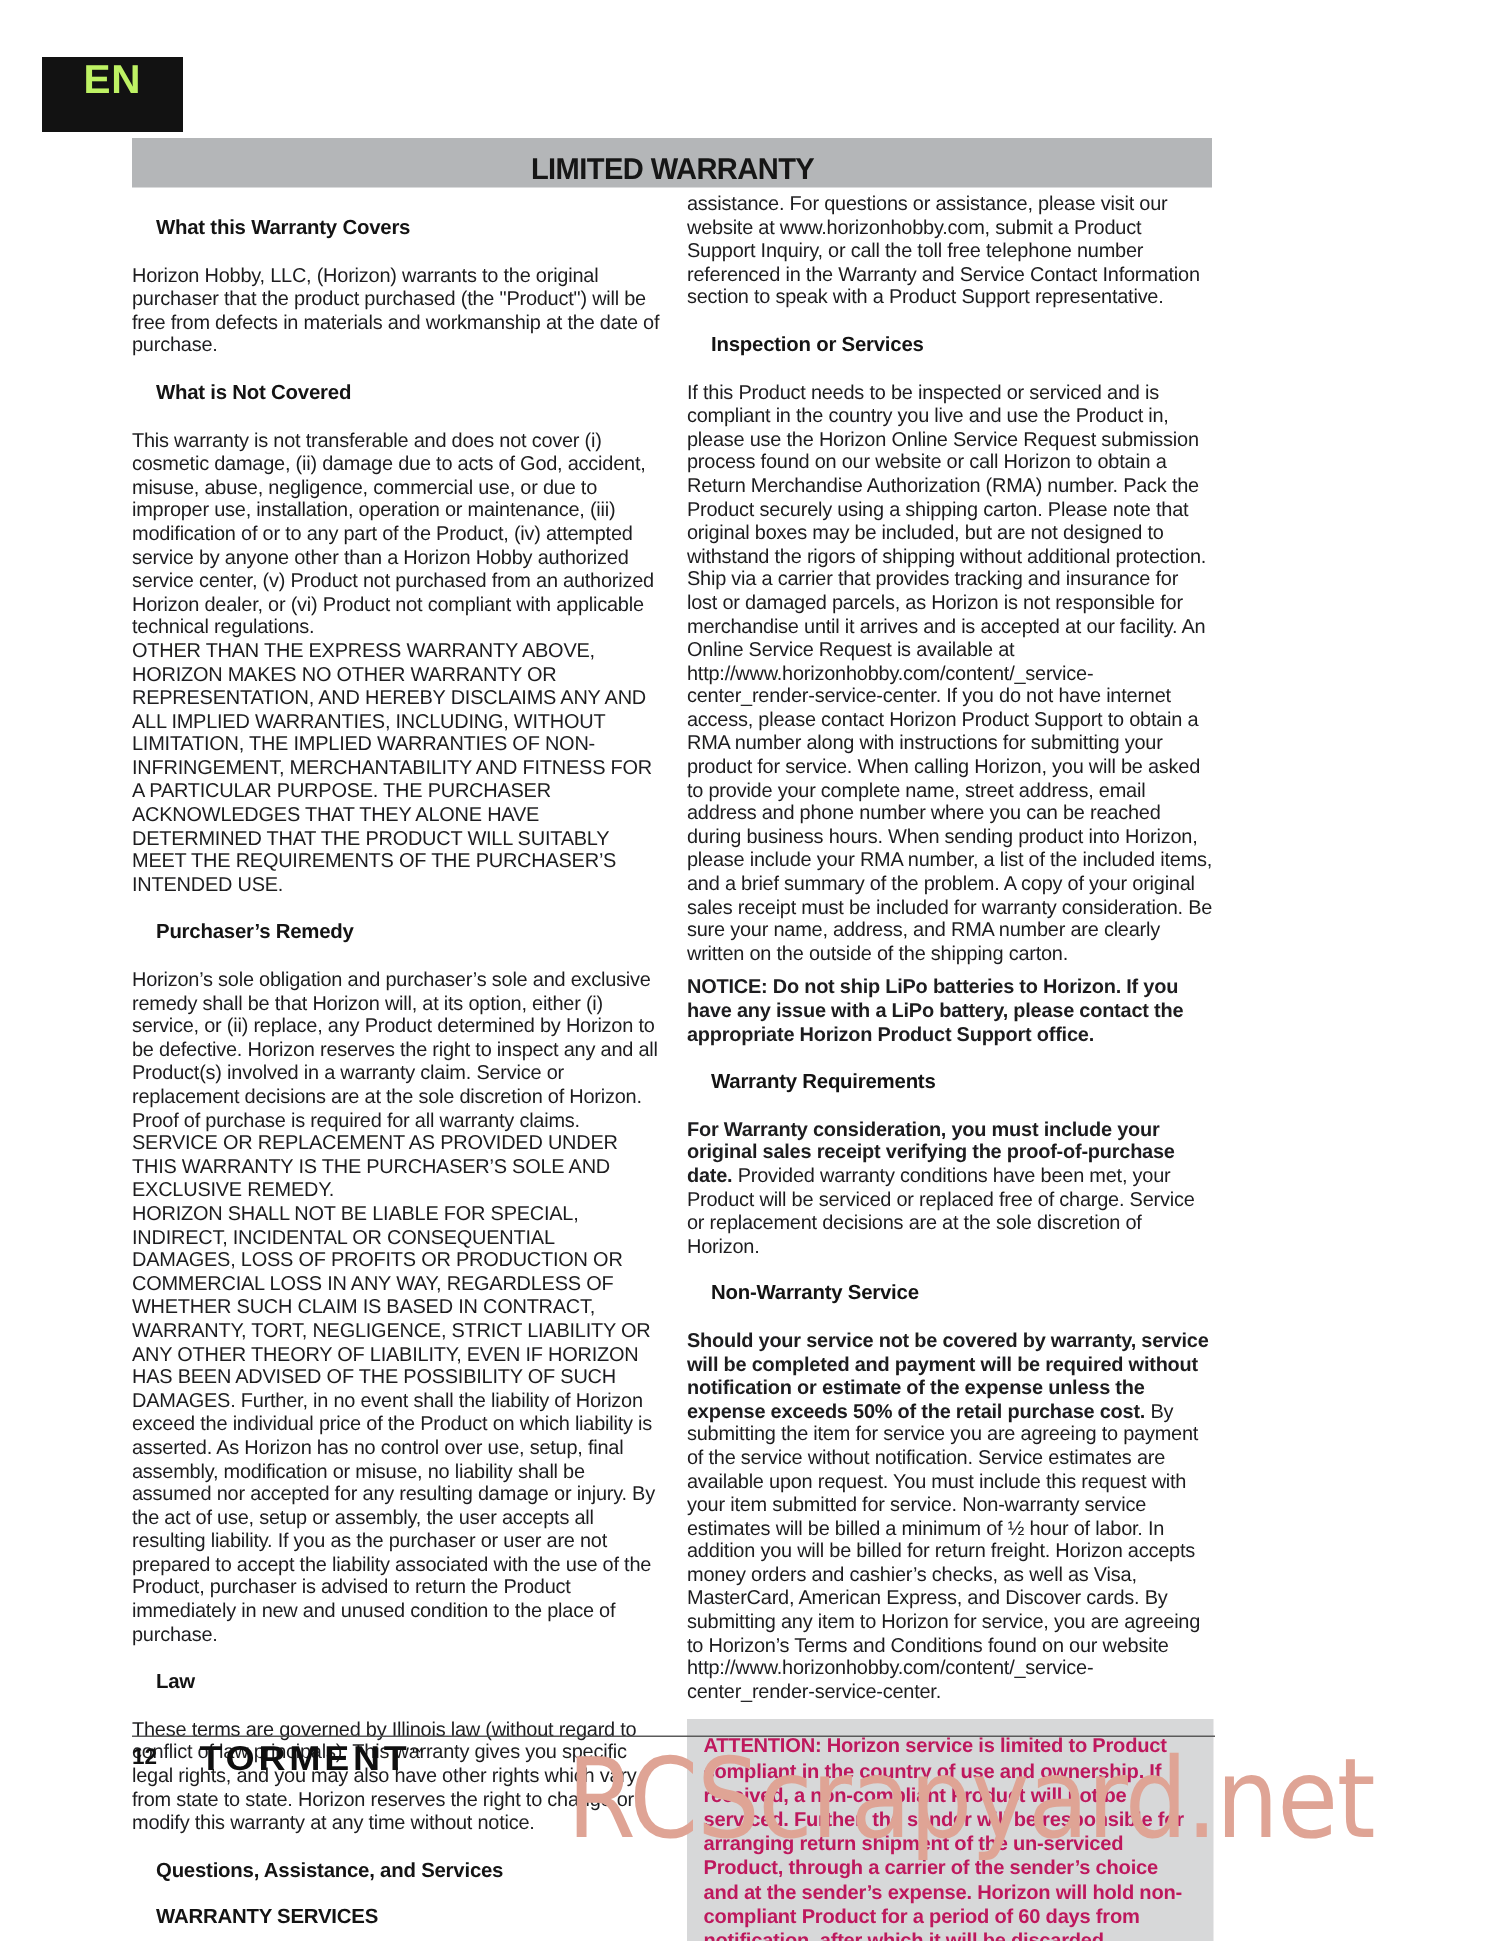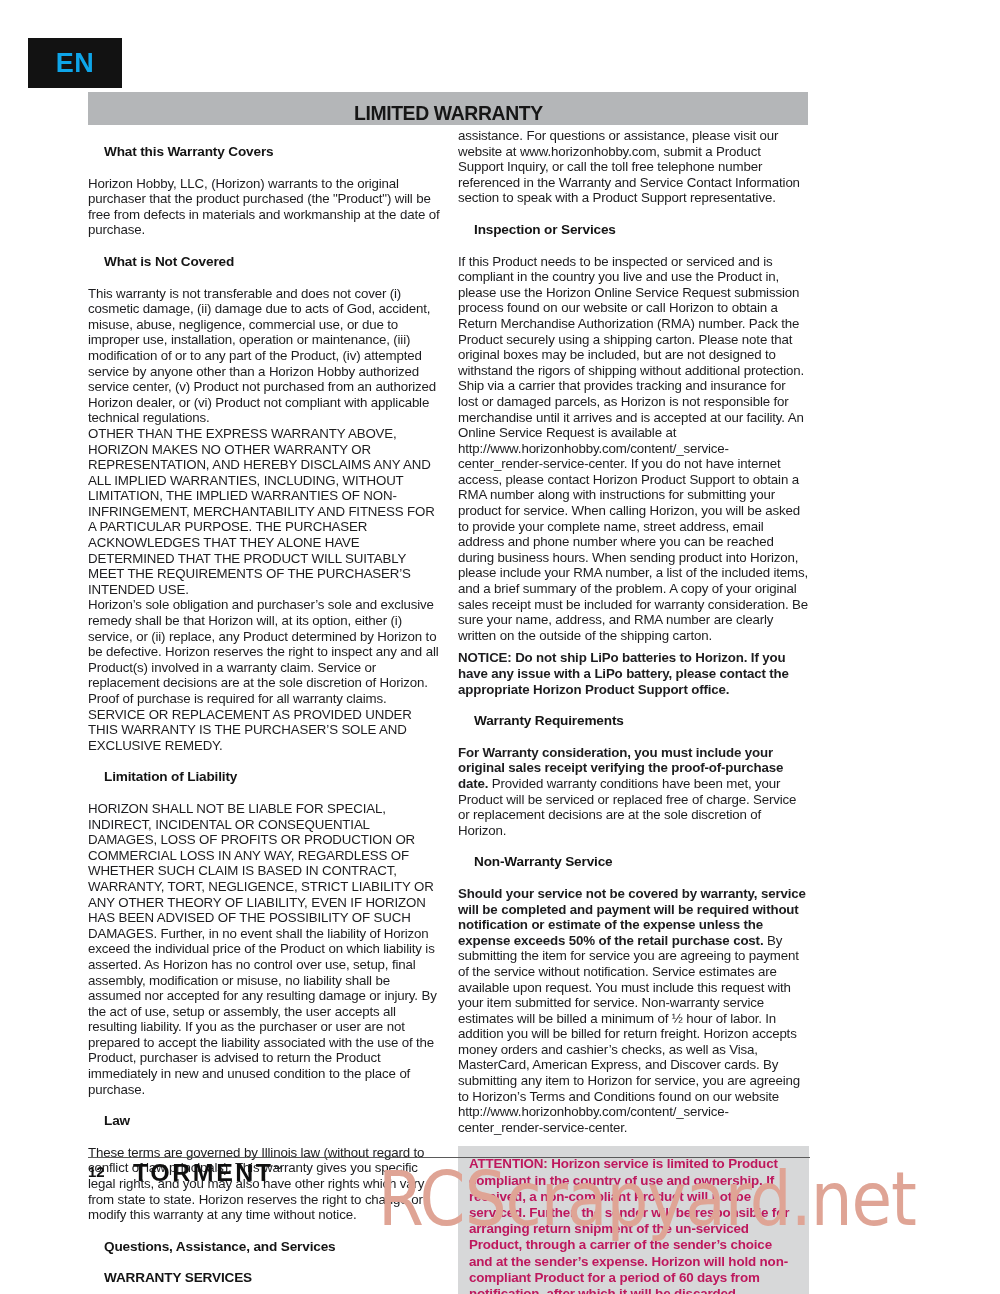--- a/index.html
+++ b/index.html
@@ -1,21 +1,21 @@
 <!DOCTYPE html>
 <html><head>
 <meta charset="utf-8">
 <style>
   html,body{margin:0;padding:0;background:#ffffff;}
   body{font-family:"Liberation Sans",sans-serif;-webkit-font-smoothing:antialiased;}
   #page{position:relative;width:1000px;height:1294px;background:#ffffff;overflow:hidden;color:#1d1d1f;}
 
   
   .lang-badge{position:absolute;left:28px;top:38px;width:94px;height:50px;background:#121212;
-    display:flex;align-items:center;justify-content:center;color:#0ea5e9;font-weight:bold;
+    display:flex;justify-content:center;color:#bef264;font-weight:bold;
     font-size:27px;letter-spacing:0.5px;}
 
   
   .title-bar{position:absolute;left:88px;top:92px;width:720px;height:33px;background:#b4b6b8;
     display:flex;align-items:flex-end;justify-content:center;}
   .title-bar .title{font-weight:bold;font-size:20px;letter-spacing:-0.4px;color:#161616;
     transform:scaleX(0.97);}
 
   
   .col{position:absolute;top:128px;font-size:13.3px;line-height:15.6px;letter-spacing:-0.15px;}
@@ -53,22 +53,22 @@
   <div class="title-bar">
     <span class="title">LIMITED WARRANTY</span>
   </div>
 
   <div class="col col-left">
     <h3>What this Warranty Covers</h3>
     <p>Horizon Hobby, LLC, (Horizon) warrants to the original purchaser that the product purchased (the "Product") will be free from defects in materials and workmanship at the date of purchase.</p>
     <h3>What is Not Covered</h3>
     <p>This warranty is not transferable and does not cover (i) cosmetic damage, (ii) damage due to acts of God, accident, misuse, abuse, negligence, commercial use, or due to improper use, installation, operation or maintenance, (iii) modification of or to any part of the Product, (iv) attempted service by anyone other than a Horizon Hobby authorized service center, (v) Product not purchased from an authorized Horizon dealer, or (vi) Product not compliant with applicable technical regulations.</p>
     <p>OTHER THAN THE EXPRESS WARRANTY ABOVE, HORIZON MAKES NO OTHER WARRANTY OR REPRESENTATION, AND HEREBY DISCLAIMS ANY AND ALL IMPLIED WARRANTIES, INCLUDING, WITHOUT LIMITATION, THE IMPLIED WARRANTIES OF NON-INFRINGEMENT, MERCHANTABILITY AND FITNESS FOR A PARTICULAR PURPOSE. THE PURCHASER ACKNOWLEDGES THAT THEY ALONE HAVE DETERMINED THAT THE PRODUCT WILL SUITABLY MEET THE REQUIREMENTS OF THE PURCHASER’S INTENDED USE.</p>
+    <h3>Purchaser’s Remedy</h3>
     <p>Horizon’s sole obligation and purchaser’s sole and exclusive remedy shall be that Horizon will, at its option, either (i) service, or (ii) replace, any Product determined by Horizon to be defective. Horizon reserves the right to inspect any and all Product(s) involved in a warranty claim. Service or replacement decisions are at the sole discretion of Horizon. Proof of purchase is required for all warranty claims.  SERVICE OR REPLACEMENT AS PROVIDED UNDER THIS WARRANTY IS THE PURCHASER’S SOLE AND EXCLUSIVE REMEDY.</p>
-    <h3>Limitation of Liability</h3>
     <p>HORIZON SHALL NOT BE LIABLE FOR SPECIAL, INDIRECT, INCIDENTAL OR CONSEQUENTIAL DAMAGES, LOSS OF PROFITS OR PRODUCTION OR COMMERCIAL LOSS IN ANY WAY, REGARDLESS OF WHETHER SUCH CLAIM IS BASED IN CONTRACT, WARRANTY, TORT, NEGLIGENCE, STRICT LIABILITY OR ANY OTHER THEORY OF LIABILITY, EVEN IF HORIZON HAS BEEN ADVISED OF THE POSSIBILITY OF SUCH DAMAGES. Further, in no event shall the liability of Horizon exceed the individual price of the Product on which liability is asserted. As Horizon has no control over use, setup, final assembly, modification or misuse, no liability shall be assumed nor accepted for any resulting damage or injury. By the act of use, setup or assembly, the user accepts all resulting liability. If you as the purchaser or user are not prepared to accept the liability associated with the use of the Product, purchaser is advised to return the Product immediately in new and unused condition to the place of purchase.</p>
     <h3>Law</h3>
     <p>These terms are governed by Illinois law (without regard to conflict of law principals).  This warranty gives you specific legal rights, and you may also have other rights which vary from state to state. Horizon reserves the right to change or modify this warranty at any time without notice.</p>
     <h3>Questions, Assistance, and Services</h3>
     <h3>WARRANTY SERVICES</h3>
     <p>Your local hobby store and/or place of purchase cannot provide warranty support or service. Once assembly, setup or use of the Product has been started, you must contact your local distributor or Horizon directly. This will enable Horizon to better answer your questions and service you in the event that you may need any</p>
   </div>
 
   <div class="col col-right">
     <p>assistance. For questions or assistance, please visit our website at www.horizonhobby.com, submit a Product Support Inquiry, or call the toll free telephone number referenced in the Warranty and Service Contact Information section to speak with a Product Support representative.</p>

